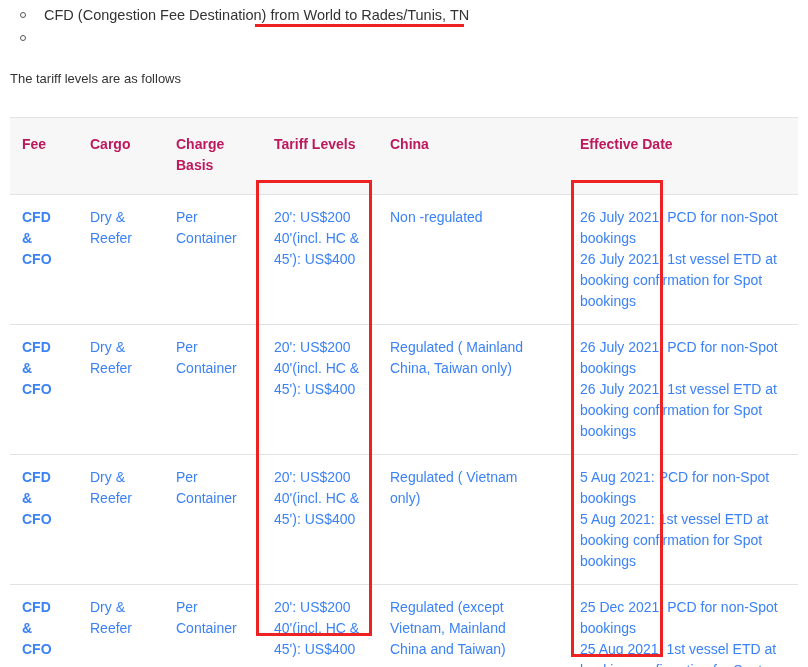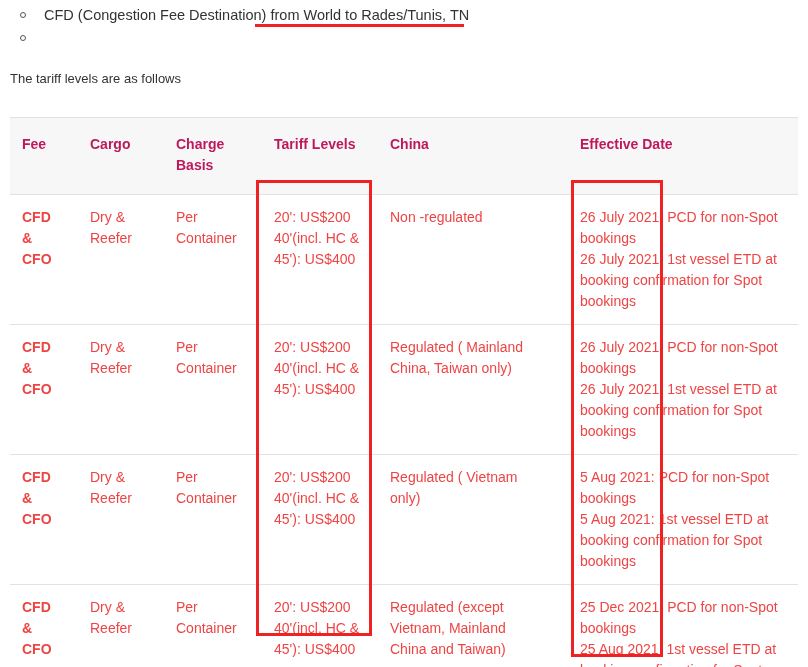--- a/index.html
+++ b/index.html
@@ -79,21 +79,21 @@
     font-weight: bold;
     color: #be185d;
     padding: 16px 10px 18px 12px;
     line-height: 21px;
     border-bottom: 1px solid #e2e2e2;
   }
   .tariff-table td {
     text-align: left;
     vertical-align: top;
     font-size: 14px;
-    color: #ef4444;
+    color: #3b82f6;
     padding: 12px 10px 12px 12px;
     line-height: 21px;
     border-bottom: 1px solid #e2e2e2;
   }
   .tariff-table tbody tr:last-child td {
     border-bottom: none;
   }
   .col-fee    { width: 68px; }
   .col-cargo  { width: 86px; }
   .col-basis  { width: 98px; }

